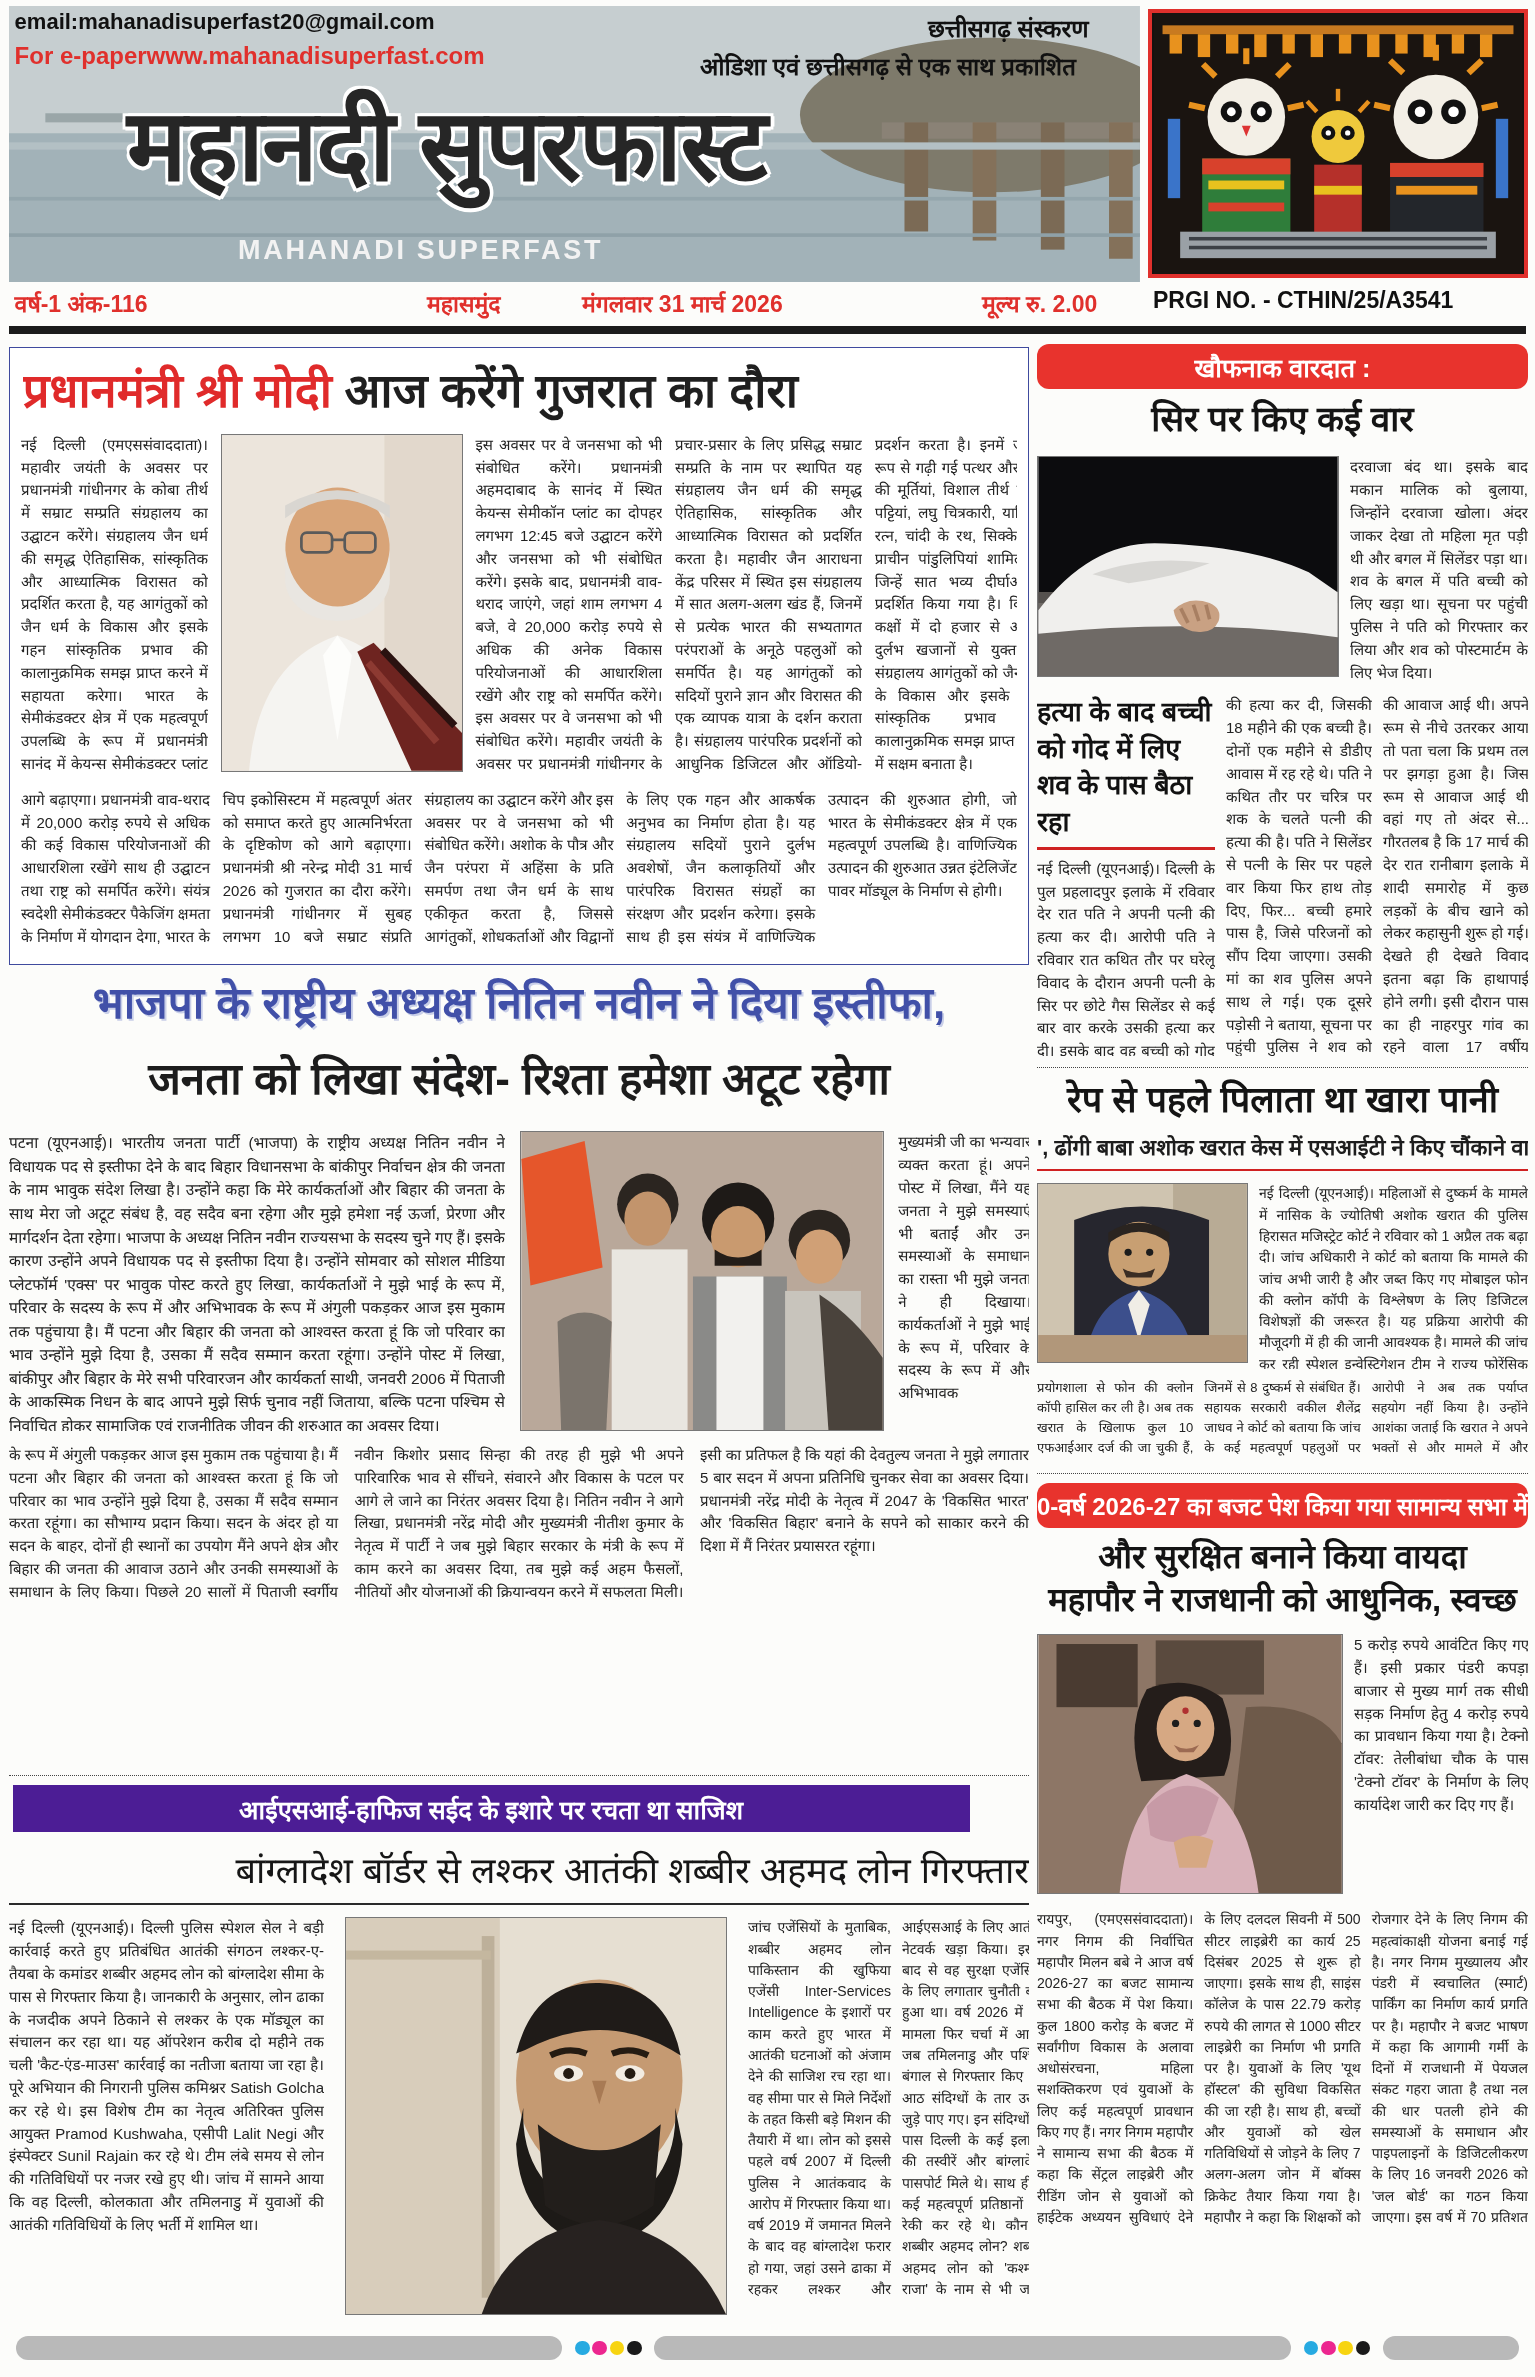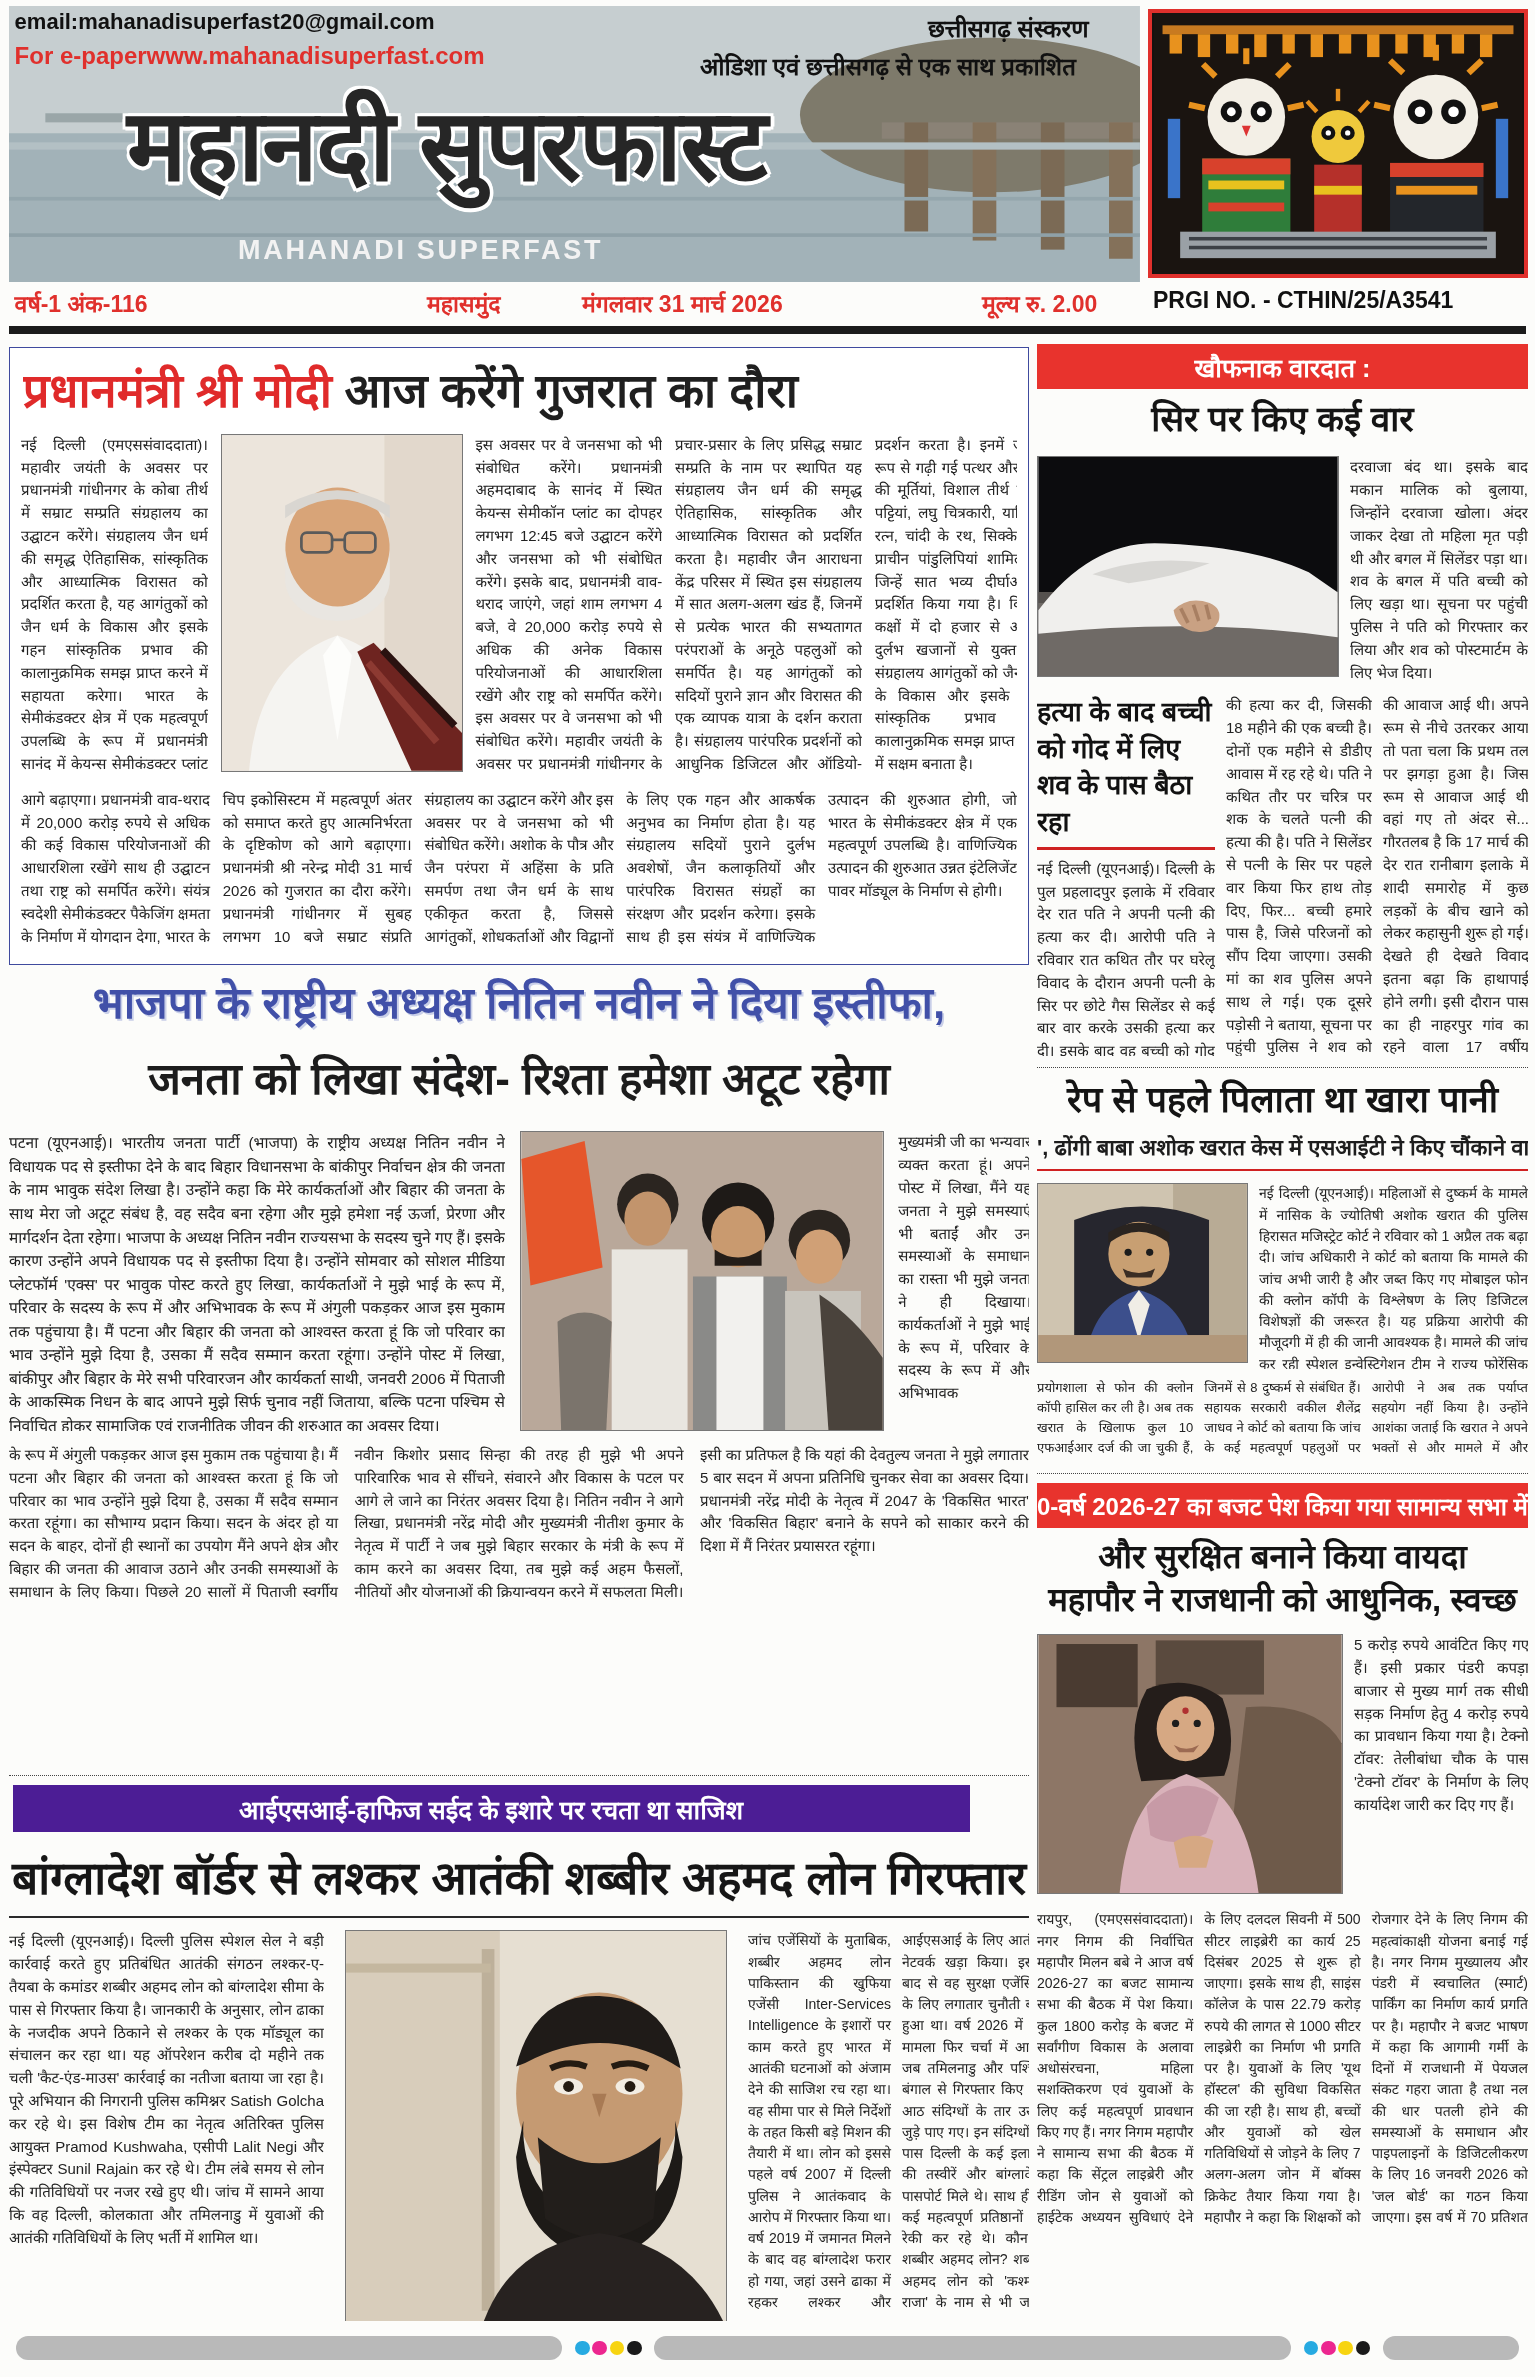--- a/index.html
+++ b/index.html
@@ -48,28 +48,28 @@
   .a2-h1 { text-align:center; font-size:44px; font-weight:bold; color:#4150a8; white-space:nowrap; overflow:hidden; text-shadow:1.8px 1.8px 0 #c9cfe8; }
   .a2-h2 { text-align:center; font-size:44px; font-weight:bold; color:#1c1c1c; white-space:nowrap; overflow:hidden; margin-top:16.4px; }
   .a2-row { display:flex; gap:14.6px; margin-top:24px; height:300px; overflow:hidden; }
   .a2-lead { width:496px; flex:none; font-size:15.5px; }
   .a2-side { width:133px; flex:none; }
   .a2-bottom { margin-top:12.7px; column-count:3; column-gap:16.4px; height:298px; }
 
   
   .a3 { position:absolute; left:9px; top:1775px; width:1020px; height:546px; overflow:hidden; }
   .a3-banner { margin:9px 3.6px 0 3.6px; width:957px; height:47px; background:#4c1d95; color:#fff; font-size:25.5px; font-weight:bold; display:flex; align-items:center; justify-content:center; white-space:nowrap; overflow:hidden; }
-  .a3-head { text-align:center; font-size:46px; font-weight:bold; color:#161616; margin-top:12.7px; white-space:nowrap; overflow:hidden; border-bottom:2.7px solid #2a2a2a; padding-bottom:9px; }
+  .a3-head { text-align:right; font-size:36px; font-weight:normal; color:#161616; margin-top:12.7px; white-space:nowrap; overflow:hidden; border-bottom:2.7px solid #2a2a2a; padding-bottom:9px; }
   .a3-row { display:flex; gap:21px; margin-top:12.7px; height:400px; overflow:hidden; }
   .a3-c1 { width:315px; flex:none; }
   .a3-c2 { width:297px; flex:none; column-count:2; column-gap:11px; font-size:14px; }
 
   
   .rr { position:absolute; left:1037px; top:344px; width:491px; }
-  .banner-red { width:491px; height:45px; background:#e8332d; color:#fff; font-size:25.5px; font-weight:bold; display:flex; align-items:center; justify-content:center; white-space:nowrap; overflow:hidden; }
+  .banner-red { width:491px; height:45px; background:#e8332d; color:#fff; font-size:25.5px; font-weight:bold; display:flex; align-items:center; justify-content:center; white-space:nowrap; overflow:hidden;border-radius:12px; }
   .rr-head { text-align:center; font-weight:bold; color:#141414; line-height:1.3; }
   .cyl-head { font-size:35px; margin-top:7.3px; }
   .rr-photorow { display:flex; gap:11px; margin-top:14.6px; overflow:hidden; }
   .cyl-side { width:178px; flex:none; }
   .cyl-cols { display:flex; gap:11px; margin-top:11px; height:362px; overflow:hidden; }
   .cyl-sub { font-size:27px; font-weight:bold; line-height:1.35; color:#111; border-bottom:3.6px solid #cf2222; padding-bottom:7.3px; margin-bottom:7.3px; text-align:left; }
   .cyl-colS { width:178px; flex:none; }
   .cyl-colT { width:146px; flex:none; }
   .cyl-colU { width:146px; flex:none; }
   .baba-head { font-size:36px; margin-top:9px; white-space:nowrap; overflow:hidden; }

